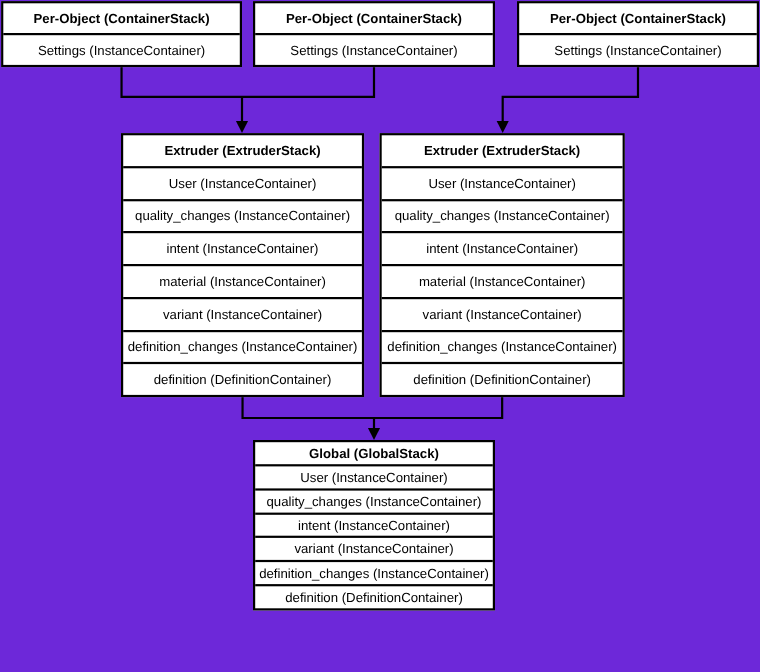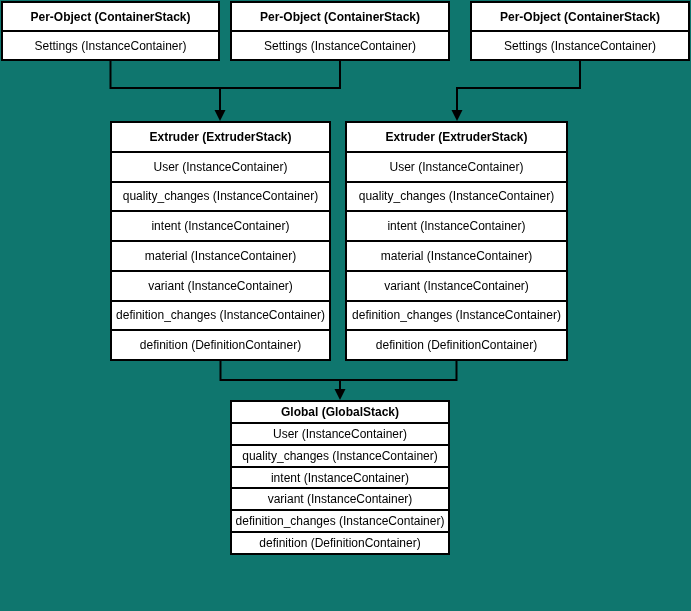--- a/index.html
+++ b/index.html
@@ -5,21 +5,21 @@
   html, body {
     margin: 0;
     padding: 0;
     background: #ffffff;
     font-family: "Liberation Sans", sans-serif;
   }
   .canvas {
     position: relative;
     width: 691px;
     height: 611px;
-    background: #0f766e;
+    background: #6d28d9;
     overflow: hidden;
   }
   .connectors {
     position: absolute;
     left: 0;
     top: 0;
     width: 691px;
     height: 611px;
     pointer-events: none;
   }

